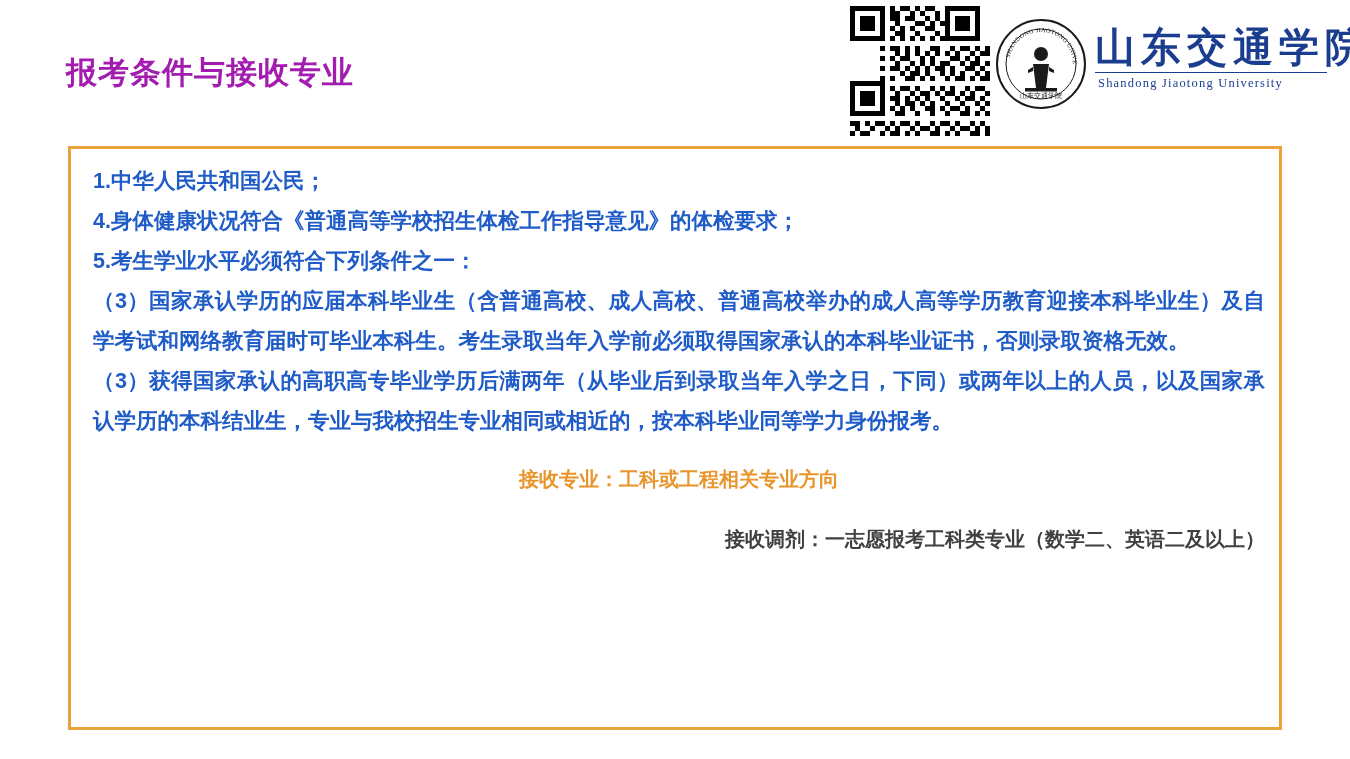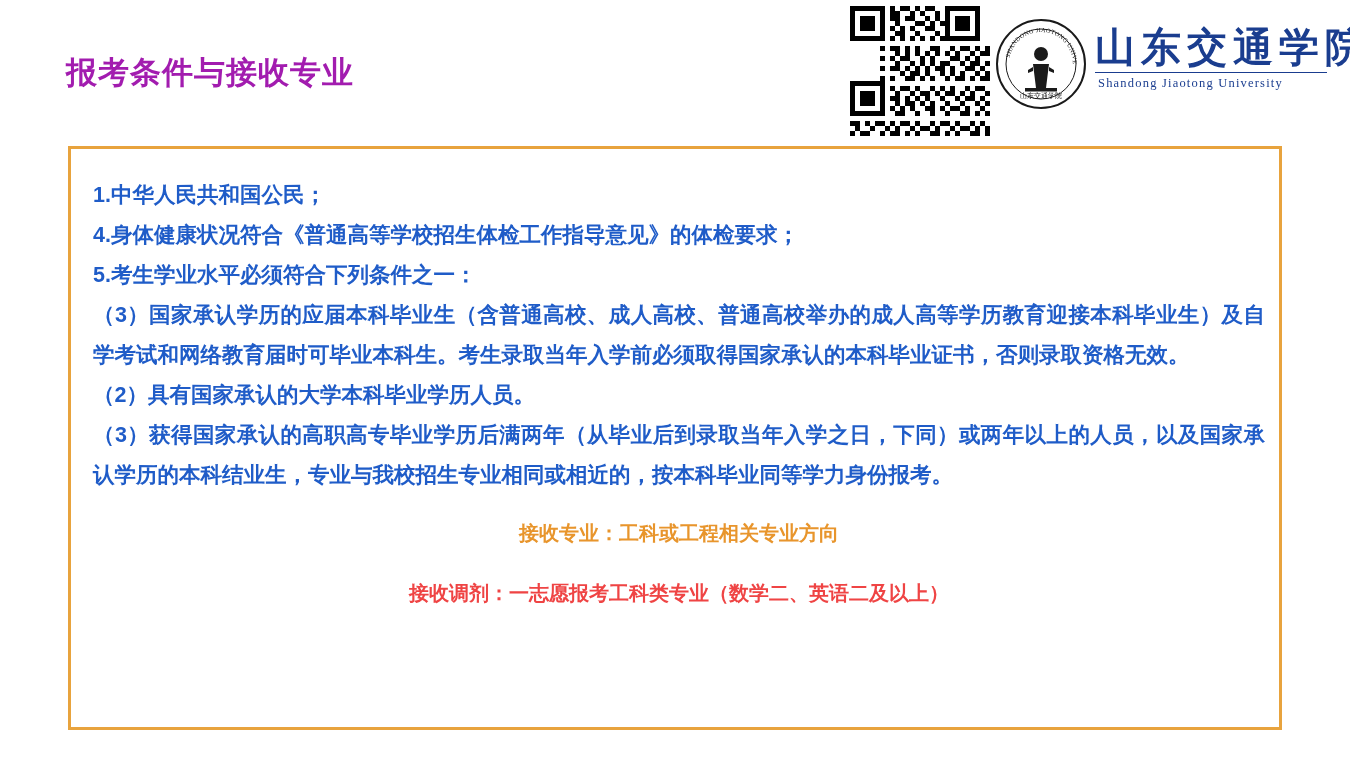--- a/index.html
+++ b/index.html
@@ -101,21 +101,21 @@
     top: 146px;
     width: 1214px;
     height: 584px;
     border: 3px solid #e8a33d;
     box-sizing: border-box;
     background: #ffffff;
   }
   .content-inner {
     position: absolute;
     left: 22px;
-    top: 26px;
+    top: 12px;
     width: 1172px;
   }
   .para {
     color: #1f5cc8;
     font-size: 21.5px;
     font-weight: bold;
     line-height: 40px;
     margin: 0 0 0 0;
     text-align: justify;
   }
@@ -128,21 +128,21 @@
 
   .accent-line {
     text-align: center;
     font-weight: bold;
     font-size: 20px;
     line-height: 44px;
     margin-top: 16px;
     white-space: nowrap;
   }
   .accent-orange { color: #e8952c; }
-  .accent-red { color: #ef4444; }
+  .accent-red { color: #404040; text-align: right; }
 </style>
 </head>
 <body>
 
 <div class="header">
 
   <div class="slide-title">报考条件与接收专业</div>
 
   <div class="qr-wrap">
     <svg class="qr-canvas" viewBox="0 0 29 26" shape-rendering="crispEdges">
@@ -367,19 +367,18 @@
   </div>
 </div>
 
 <div class="content-box">
   <div class="content-inner">
 
     <p class="para numbered">1.中华人民共和国公民；</p>
     <p class="para numbered">4.身体健康状况符合《普通高等学校招生体检工作指导意见》的体检要求；</p>
     <p class="para numbered">5.考生学业水平必须符合下列条件之一：</p>
     <p class="para indent">（3）国家承认学历的应届本科毕业生（含普通高校、成人高校、普通高校举办的成人高等学历教育迎接本科毕业生）及自学考试和网络教育届时可毕业本科生。考生录取当年入学前必须取得国家承认的本科毕业证书，否则录取资格无效。</p>
-    <p class="para indent">（2）具有国家承认的大学本科毕业学历人员。</p>
     <p class="para indent">（3）获得国家承认的高职高专毕业学历后满两年（从毕业后到录取当年入学之日，下同）或两年以上的人员，以及国家承认学历的本科结业生，专业与我校招生专业相同或相近的，按本科毕业同等学力身份报考。</p>
 
     <div class="accent-line accent-orange">接收专业：工科或工程相关专业方向</div>
     <div class="accent-line accent-red">接收调剂：一志愿报考工科类专业（数学二、英语二及以上）</div>
   </div>
 </div>
 
 </body></html>

